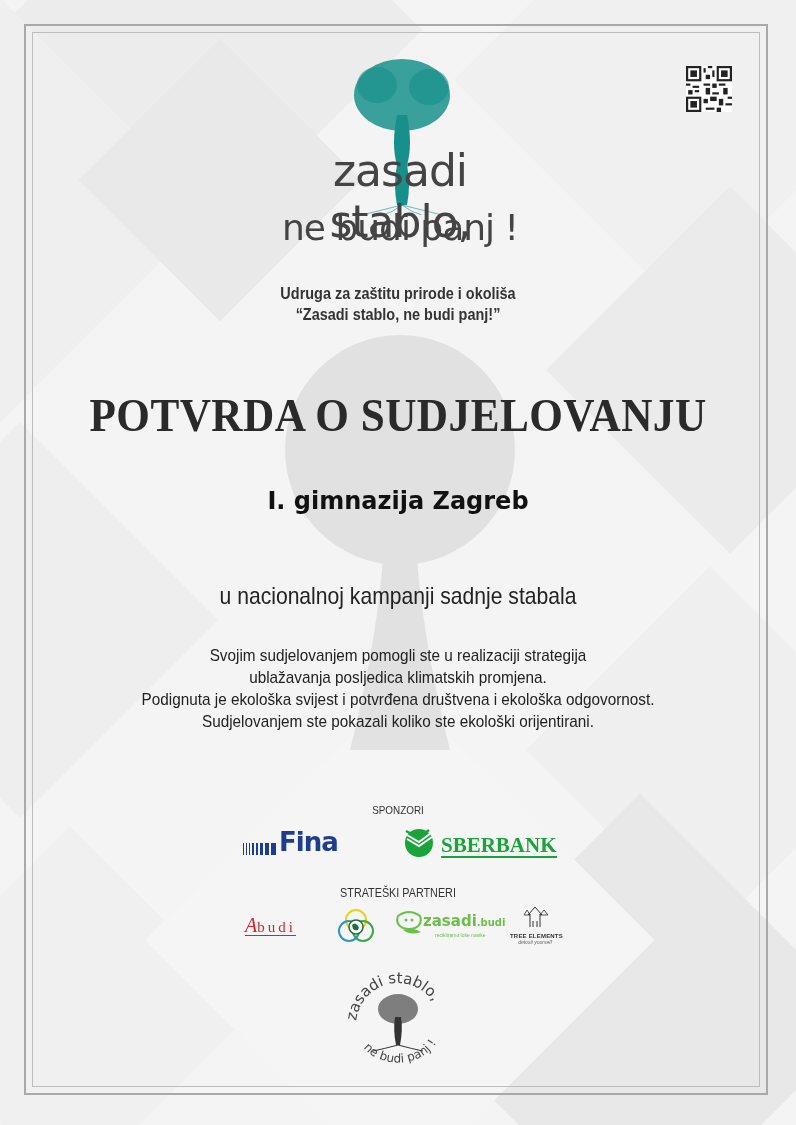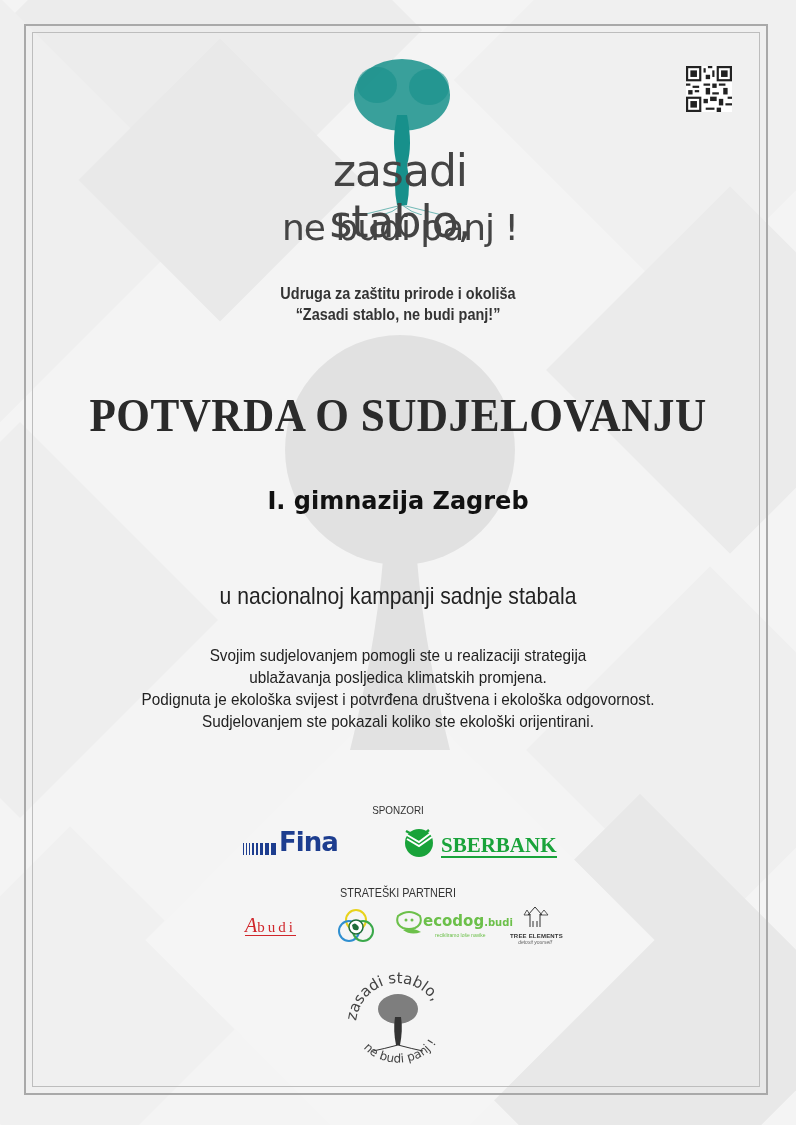--- a/index.html
+++ b/index.html
@@ -195,21 +195,21 @@
   <path d="M14 17 Q17 14 19 17 Q22 19 20 22 Q17 23 15 21 Z" fill="#1f6d3a"></path>
 </svg>
 
 <div class="ecodog">
   <svg width="28" height="26" viewBox="0 0 28 26">
     <path d="M3 6 Q14 -2 25 6 Q28 14 20 18 Q14 20 8 18 Q0 14 3 6 Z" fill="none" stroke="#6cc04a" stroke-width="2"></path>
     <circle cx="11" cy="10" r="1.5" fill="#6cc04a"></circle>
       <circle cx="17" cy="10" r="1.5" fill="#6cc04a"></circle>
     <path d="M8 20 Q16 16 26 22 Q16 26 8 20 Z" fill="#6cc04a"></path>
   </svg>
-  <span class="word"><span>ecodog</span><small>.budi</small></span>
+  <span class="word"><span>zasadi</span><small>.budi</small></span>
   <span class="sub">recikliramo loše navike</span>
 </div>
 
 <div class="treeel">
   <svg width="30" height="24" viewBox="0 0 30 24">
     <path d="M8 10 L15 2 L22 10 M10 9 L10 22 M20 9 L20 22 M13 16 L13 22 M17 16 L17 22" stroke="#333" stroke-width="1" fill="none"></path>
     <path d="M4 10 L7 5 L10 10 Z M20 10 L24 5 L28 10 Z" fill="none" stroke="#333" stroke-width="0.8"></path>
   </svg>
   <div class="name">TREE ELEMENTS</div>
   <div class="tag">detoxit yourself</div>

